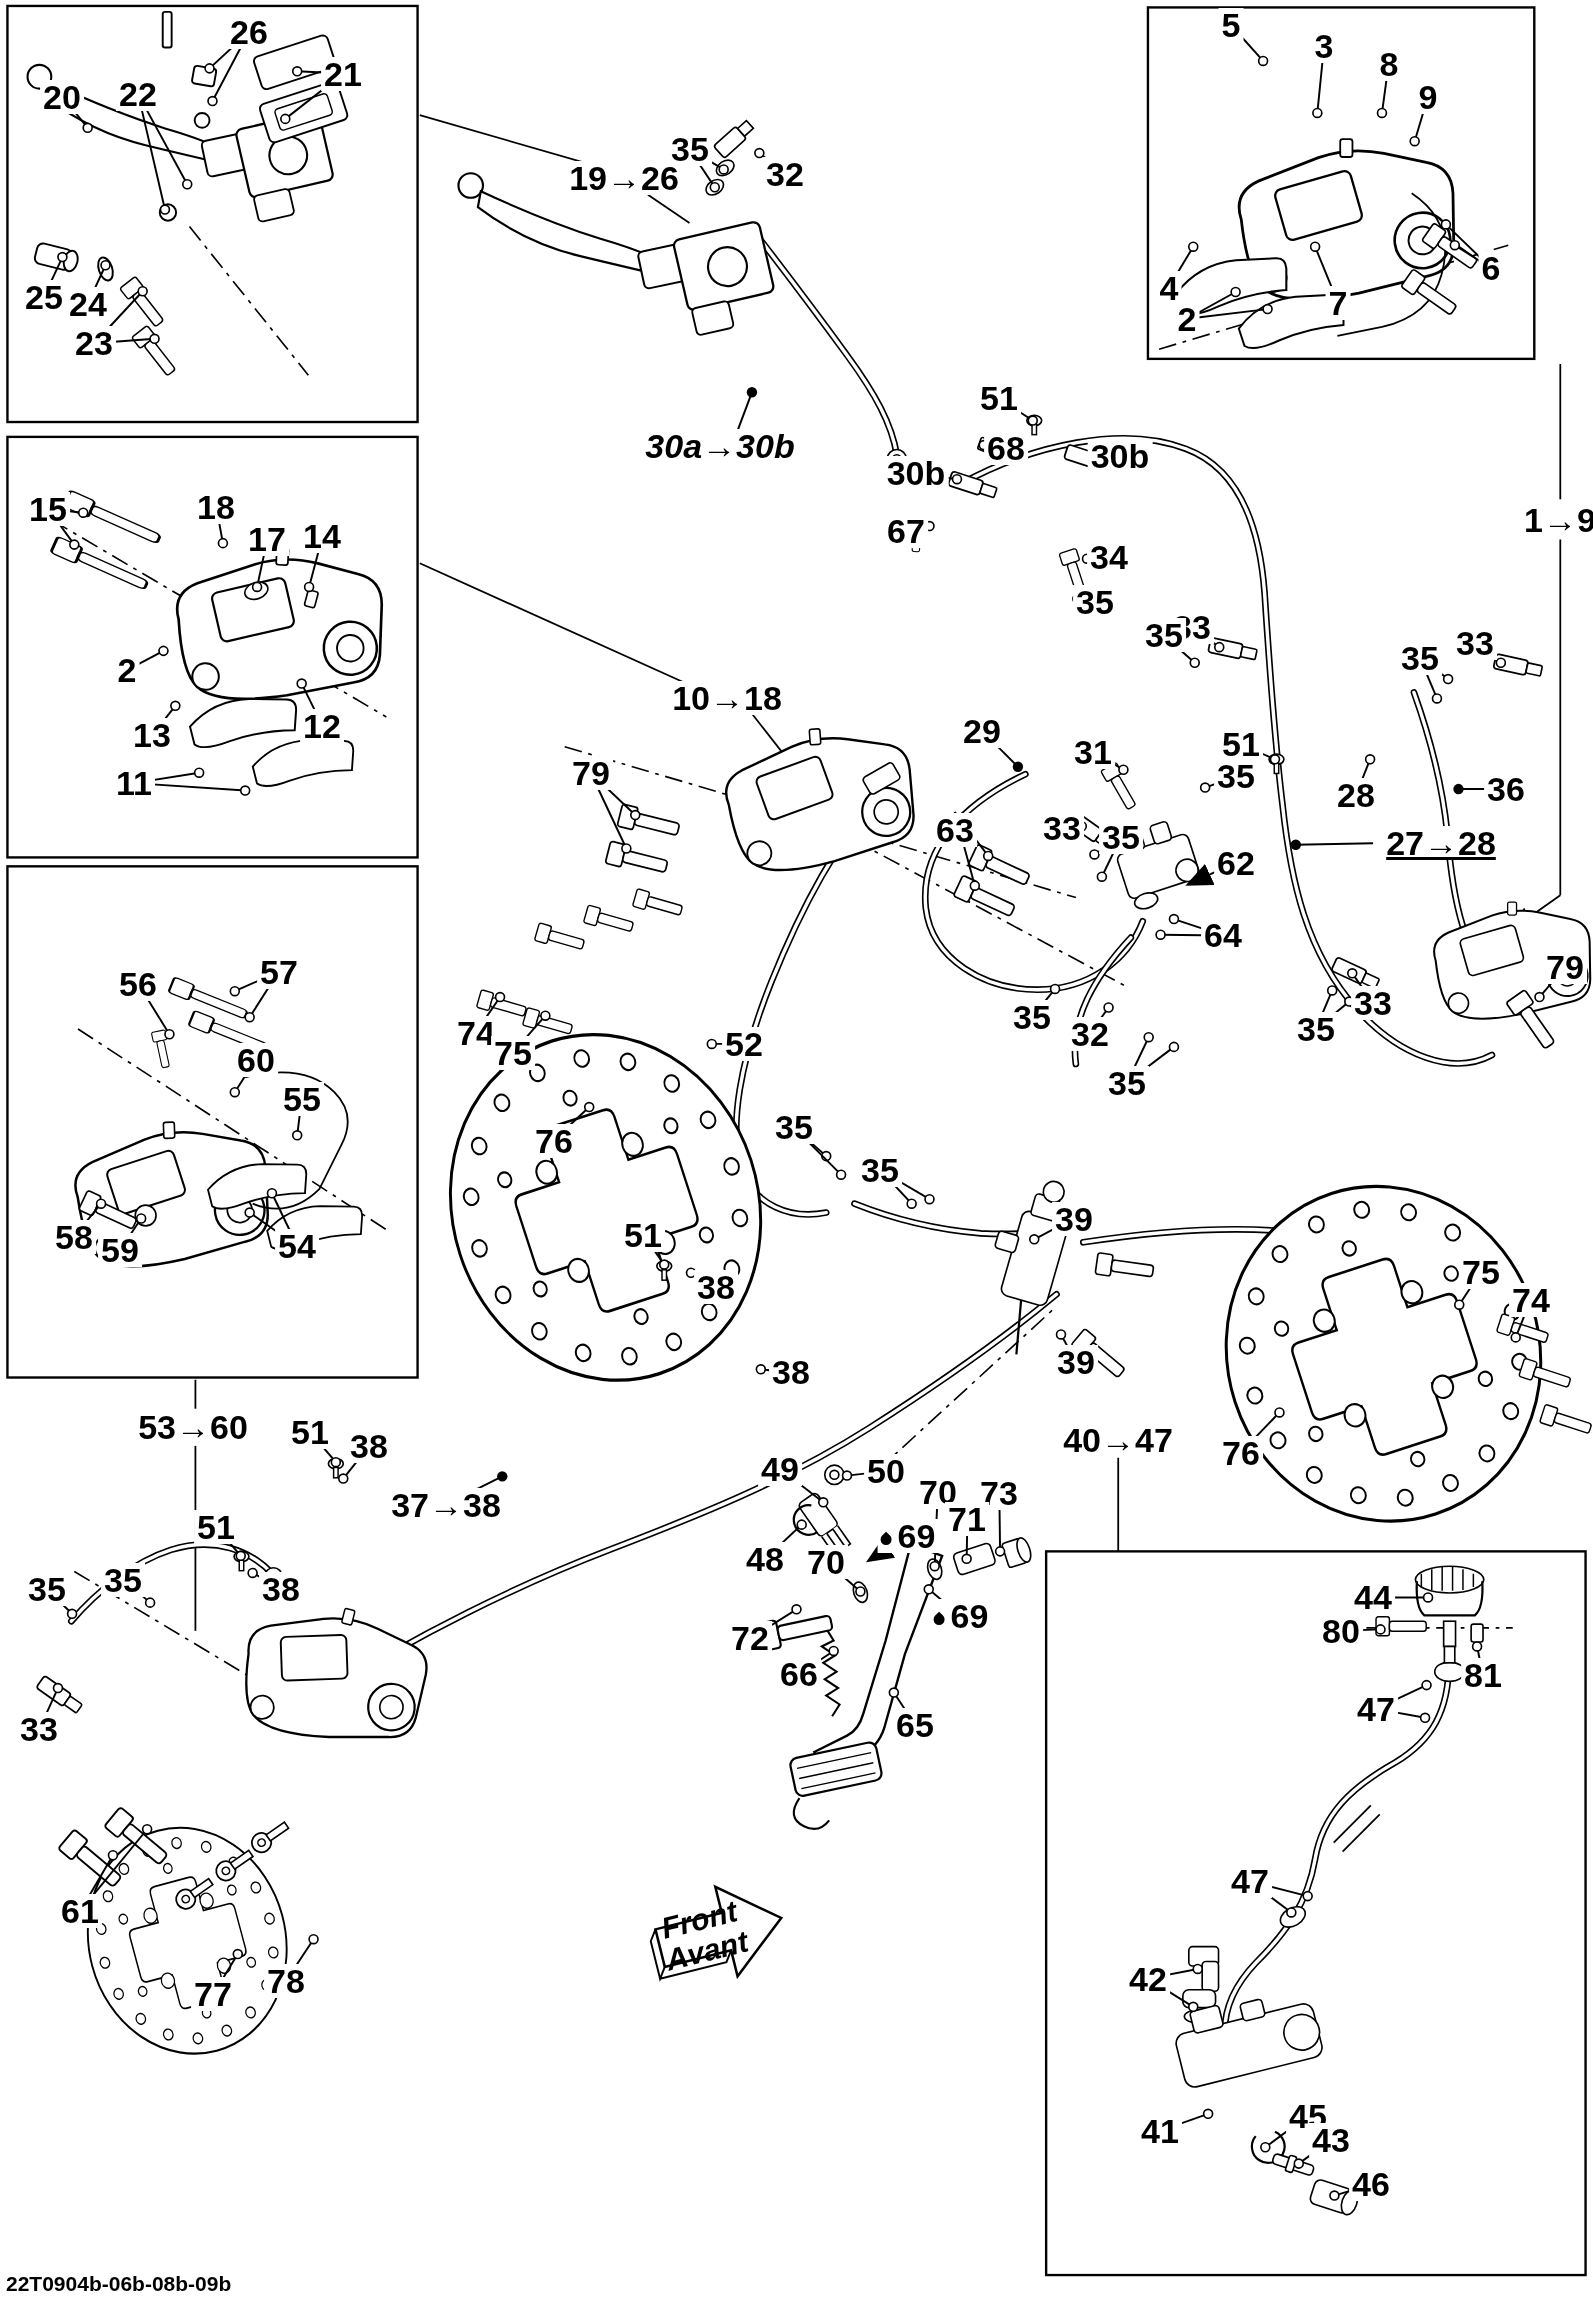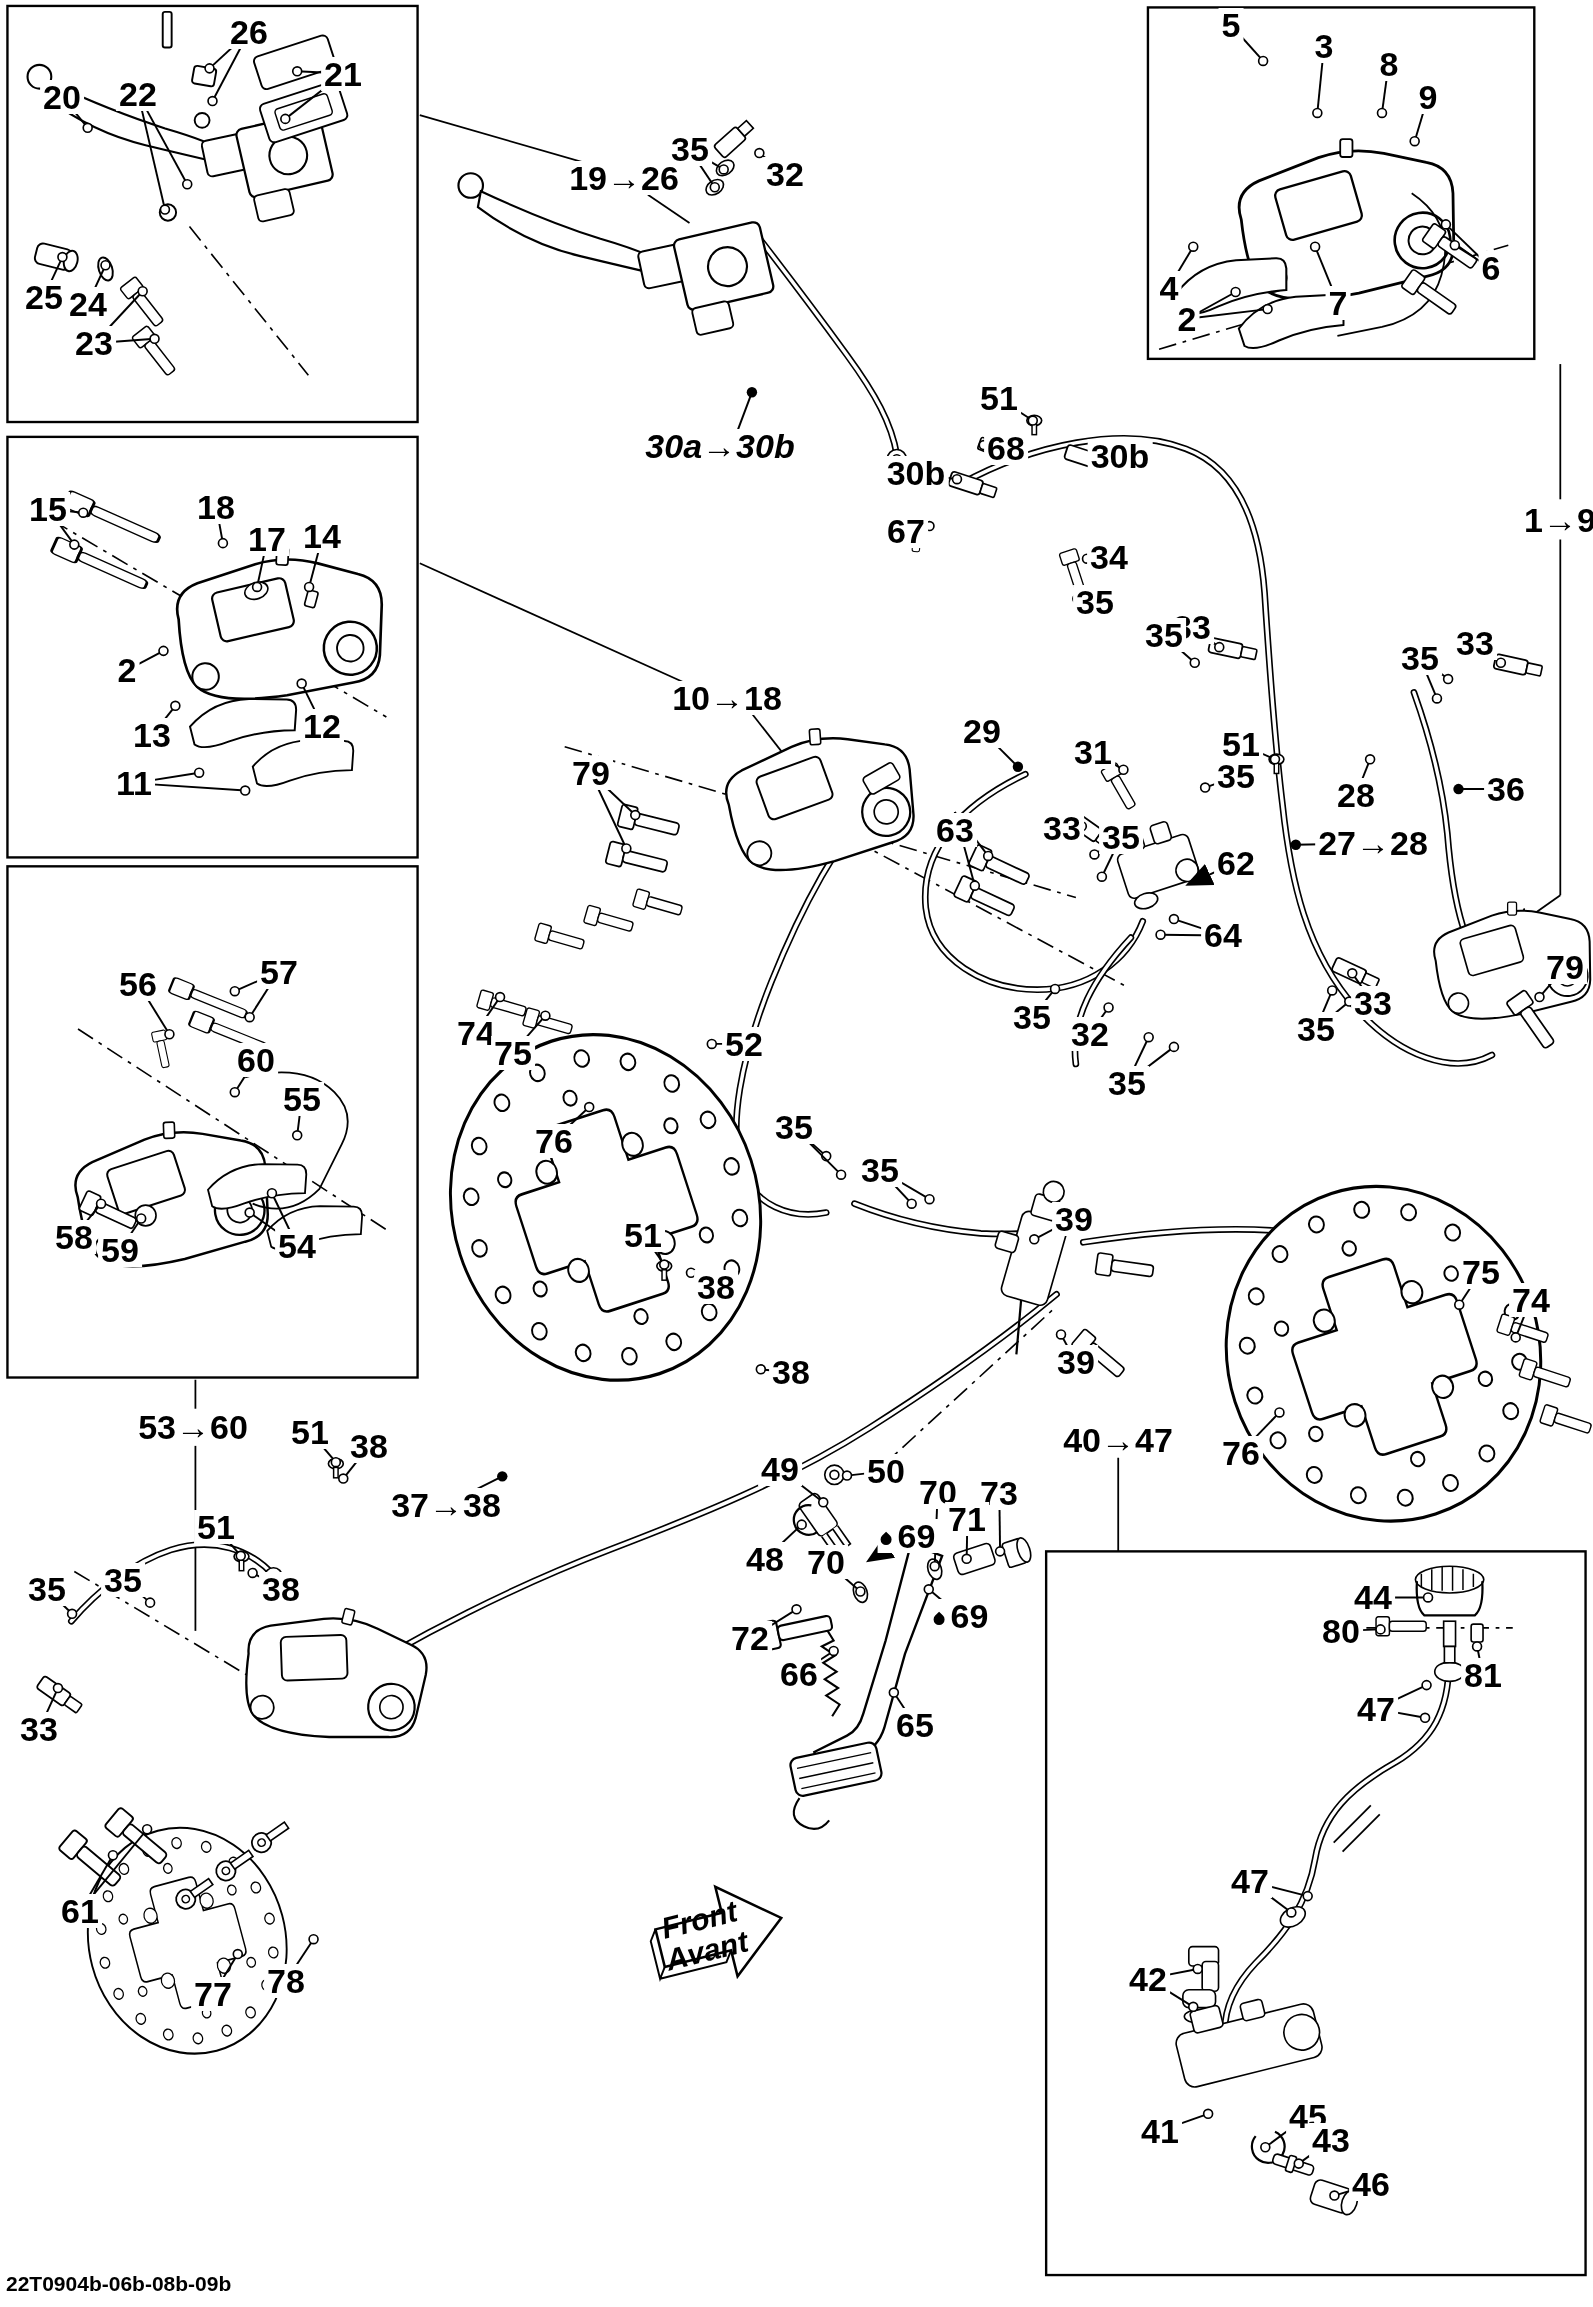--- a/index.html
+++ b/index.html
@@ -693,21 +693,21 @@
     <div class="callout" style="left: 1241px; top: 744px;">51</div>
     <div class="callout" style="left: 1236px; top: 776px;">35</div>
     <div class="callout" style="left: 1093px; top: 752px;">31</div>
     <div class="callout" style="left: 727px; top: 698px;">10→18</div>
     <div class="callout" style="left: 591px; top: 773px;">79</div>
     <div class="callout" style="left: 955px; top: 812px; margin-top: 18px;">63</div>
     <div class="callout" style="left: 1062px; top: 828px;">33</div>
     <div class="callout" style="left: 1121px; top: 837px;">35</div>
     <div class="callout" style="left: 1236px; top: 863px;">62</div>
     <div class="callout" style="left: 1356px; top: 795px;">28</div>
-    <div class="callout" style="left: 1373px; top: 843px;">27→28</div>
+    <div class="callout" style="left: 1441px; top: 843px; text-decoration: underline;">27→28</div>
     <div class="callout" style="left: 1223px; top: 935px;">64</div>
     <div class="callout" style="left: 1506px; top: 789px;">36</div>
     <div class="callout" style="left: 1032px; top: 1017px;">35</div>
     <div class="callout" style="left: 1090px; top: 1034px;">32</div>
     <div class="callout" style="left: 1127px; top: 1083px;">35</div>
     <div class="callout" style="left: 1373px; top: 1003px;">33</div>
     <div class="callout" style="left: 1316px; top: 1029px;">35</div>
     <div class="callout" style="left: 1565px; top: 967px;">79</div>
     <div class="callout" style="left: 476px; top: 1033px;">74</div>
     <div class="callout" style="left: 513px; top: 1053px;">75</div>

